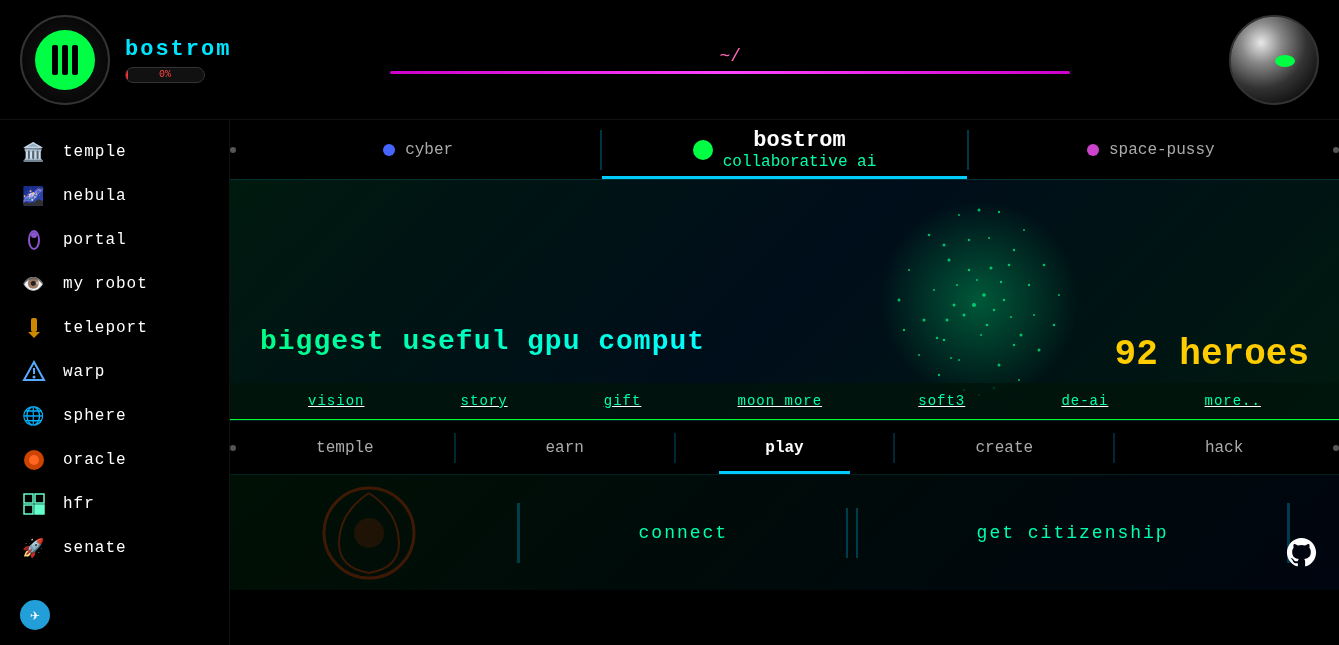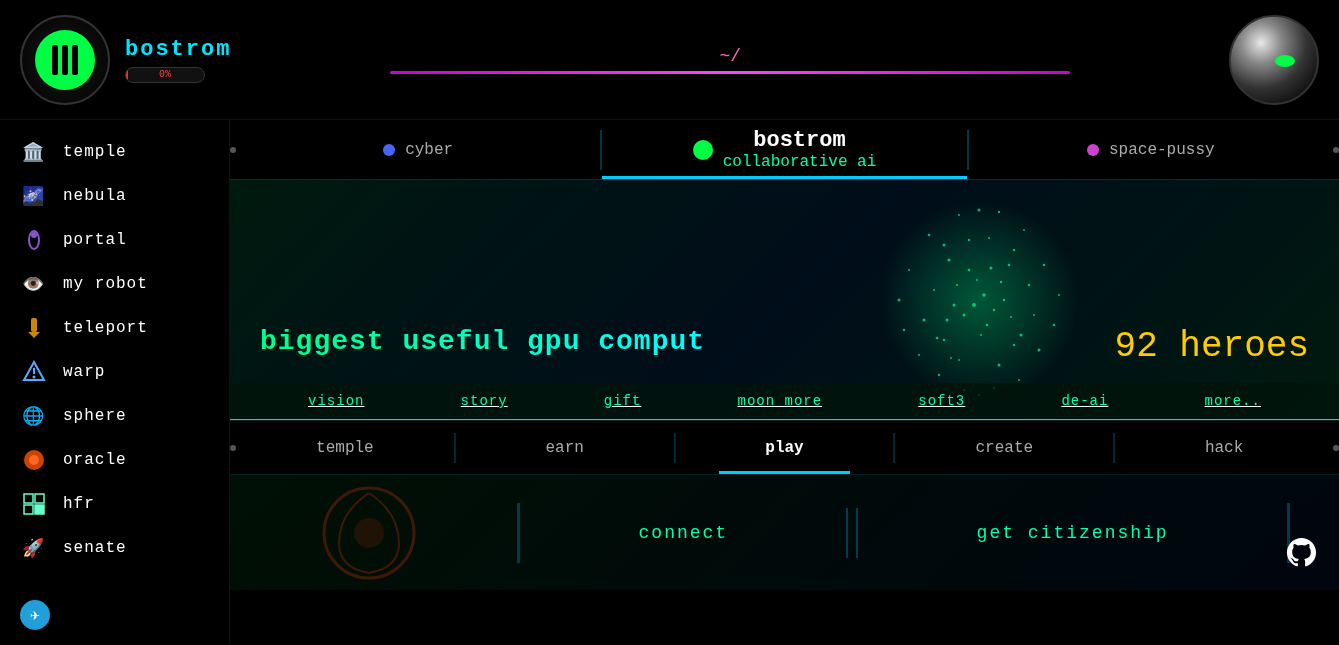--- a/index.html
+++ b/index.html
@@ -304,24 +304,24 @@
       position: absolute;
       right: 250px;
       top: 10px;
       width: 220px;
       height: 220px;
     }
 
     .hero-count {
       position: absolute;
       right: 30px;
-      bottom: 52px;
+      bottom: 44px;
       font-size: 36px;
       color: #ffcc00;
-      font-weight: normal;
+      font-weight: bold;
       margin-left: 46px;
     }
 
     
     .sphere-canvas {
       width: 220px;
       height: 220px;
     }
 
     

